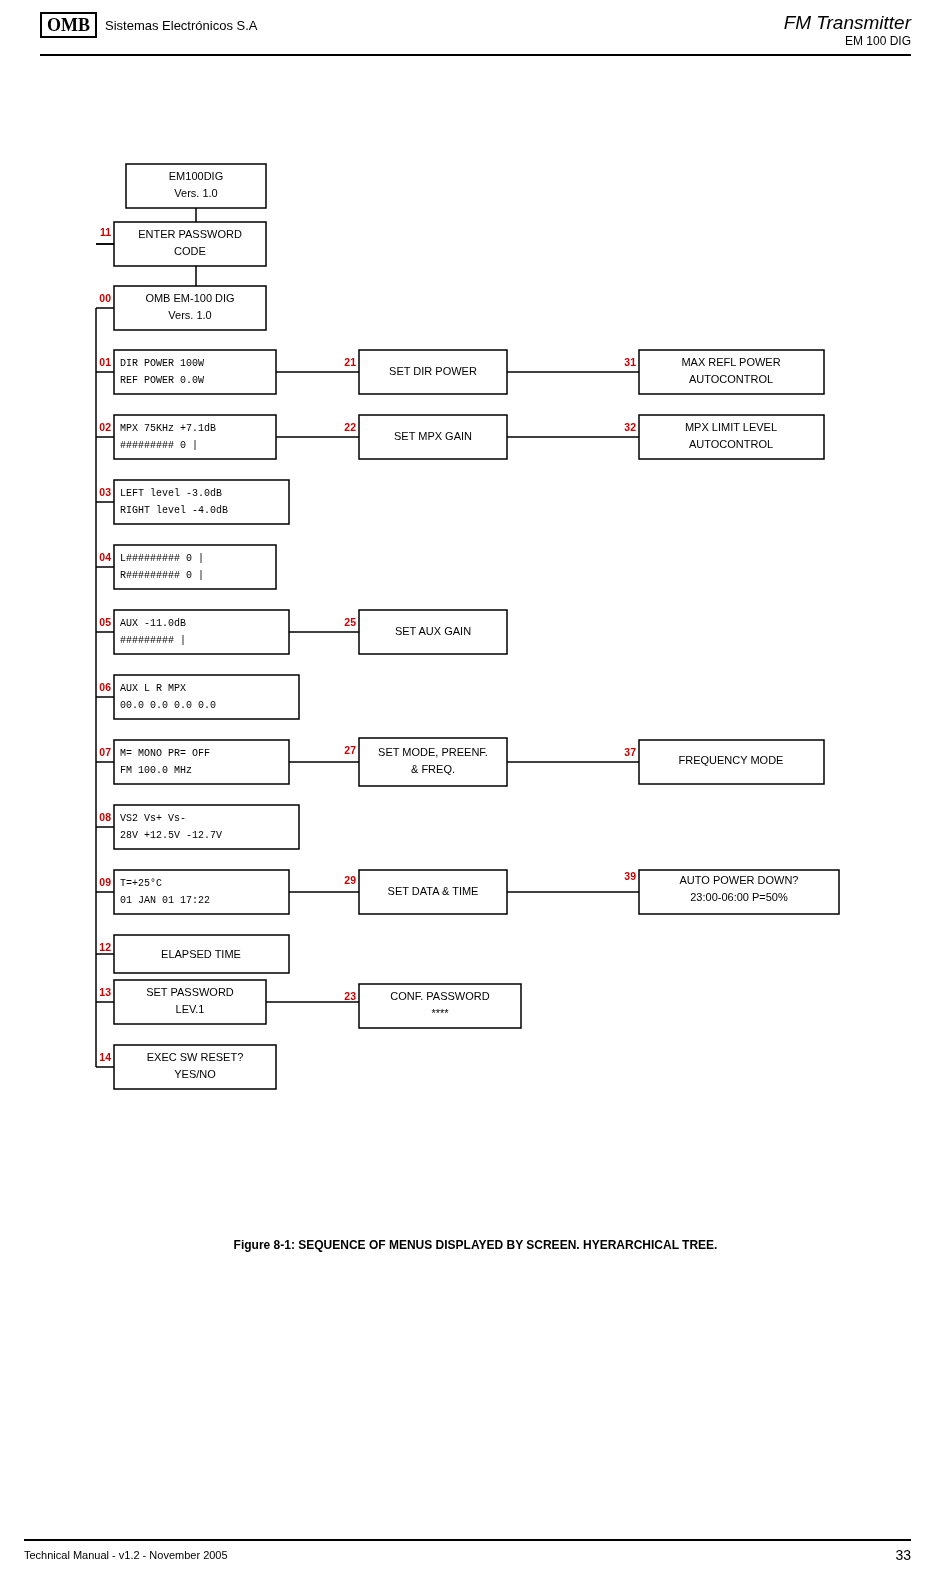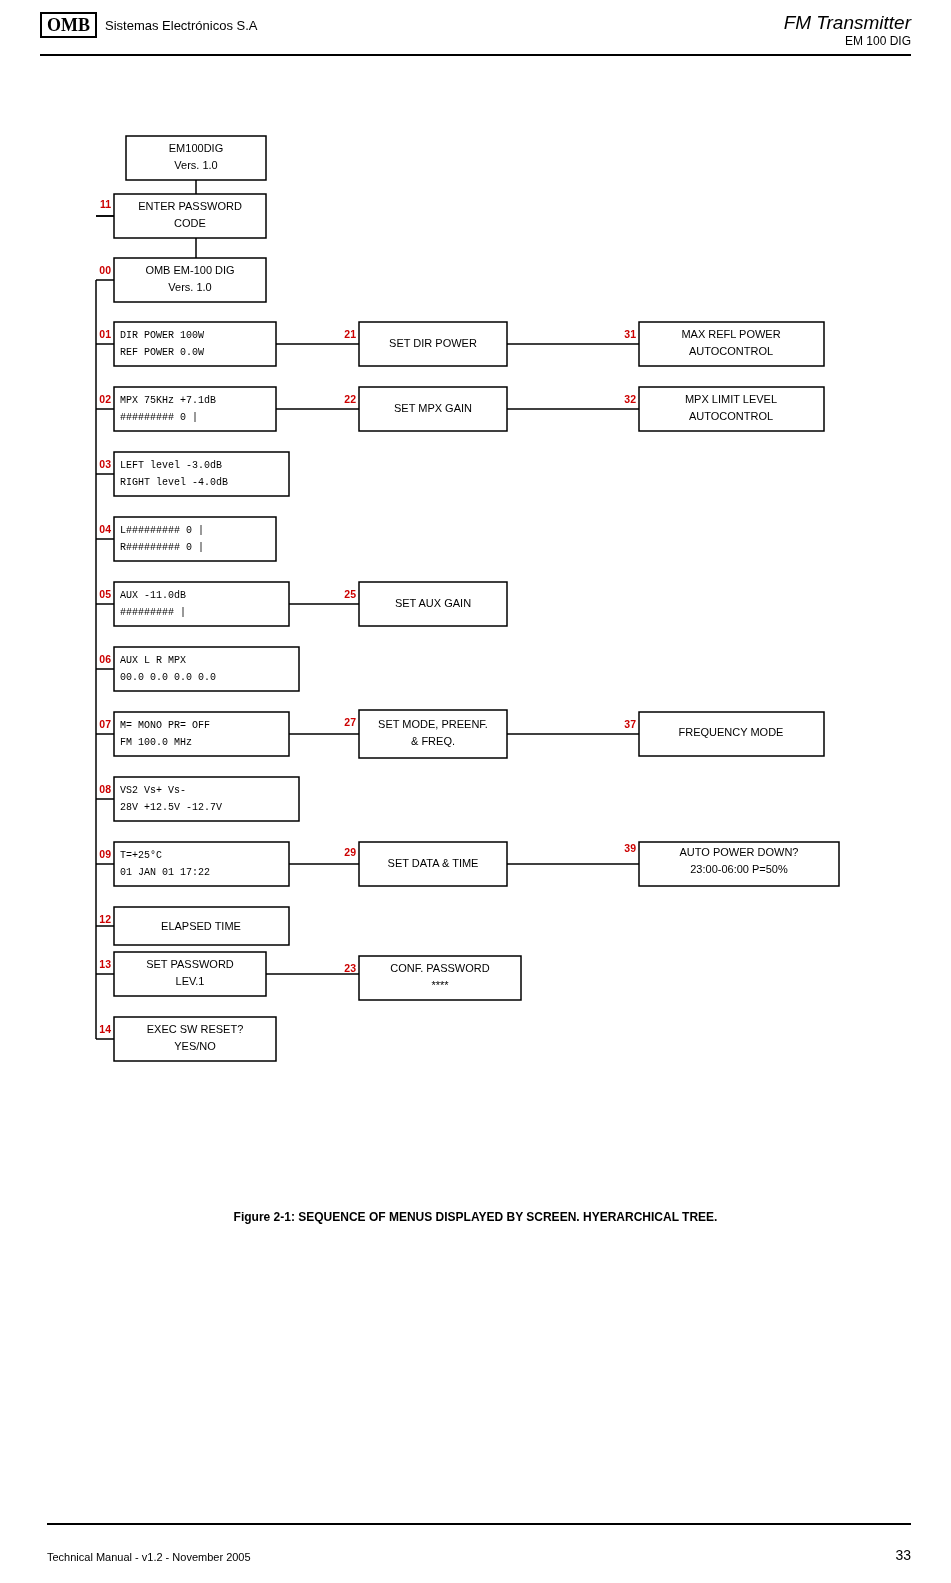--- a/index.html
+++ b/index.html
@@ -50,47 +50,47 @@
       font-style: italic;
     }
     .header-model {
       font-size: 12px;
     }
 
     
     .footer {
       position: absolute;
       bottom: 20px;
-      left: 47px;
+      left: 24px;
       right: 40px;
       border-top: 2px solid #000;
       display: flex;
       justify-content: space-between;
-      align-items: flex-end;
-      padding-top: 22px;
+      align-items: center;
+      padding-top: 6px;
     }
     .footer-left {
       font-size: 11px;
     }
     .footer-right {
       font-size: 14px;
     }
 
     
     .figure-caption {
       text-align: center;
       font-size: 12px;
       font-weight: bold;
       margin-top: 20px;
     }
 
     
     .diagram-container {
       position: relative;
-      margin: 80px auto 0 auto;
+      margin: 108px auto 0 auto;
       width: 860px;
     }
 
     svg {
       overflow: visible;
     }
   </style>
 </head>
 <body>
 
@@ -290,19 +290,19 @@
 
       <line class="line" x1="461" y1="273" x2="593" y2="273"></line>
 
       <line class="line" x1="461" y1="598" x2="593" y2="598"></line>
 
       <line class="line" x1="461" y1="728" x2="593" y2="728"></line>
 
     </svg>
   </div>
 
-  <div class="figure-caption">Figure 2-1:  SEQUENCE OF MENUS DISPLAYED BY SCREEN. HYERARCHICAL TREE.</div>
+  <div class="figure-caption">Figure 8-1:  SEQUENCE OF MENUS DISPLAYED BY SCREEN. HYERARCHICAL TREE.</div>
 
   <div class="footer">
     <div class="footer-left">Technical Manual - v1.2 -  November 2005</div>
     <div class="footer-right">33</div>
   </div>
 </div>
 
 </body></html>

